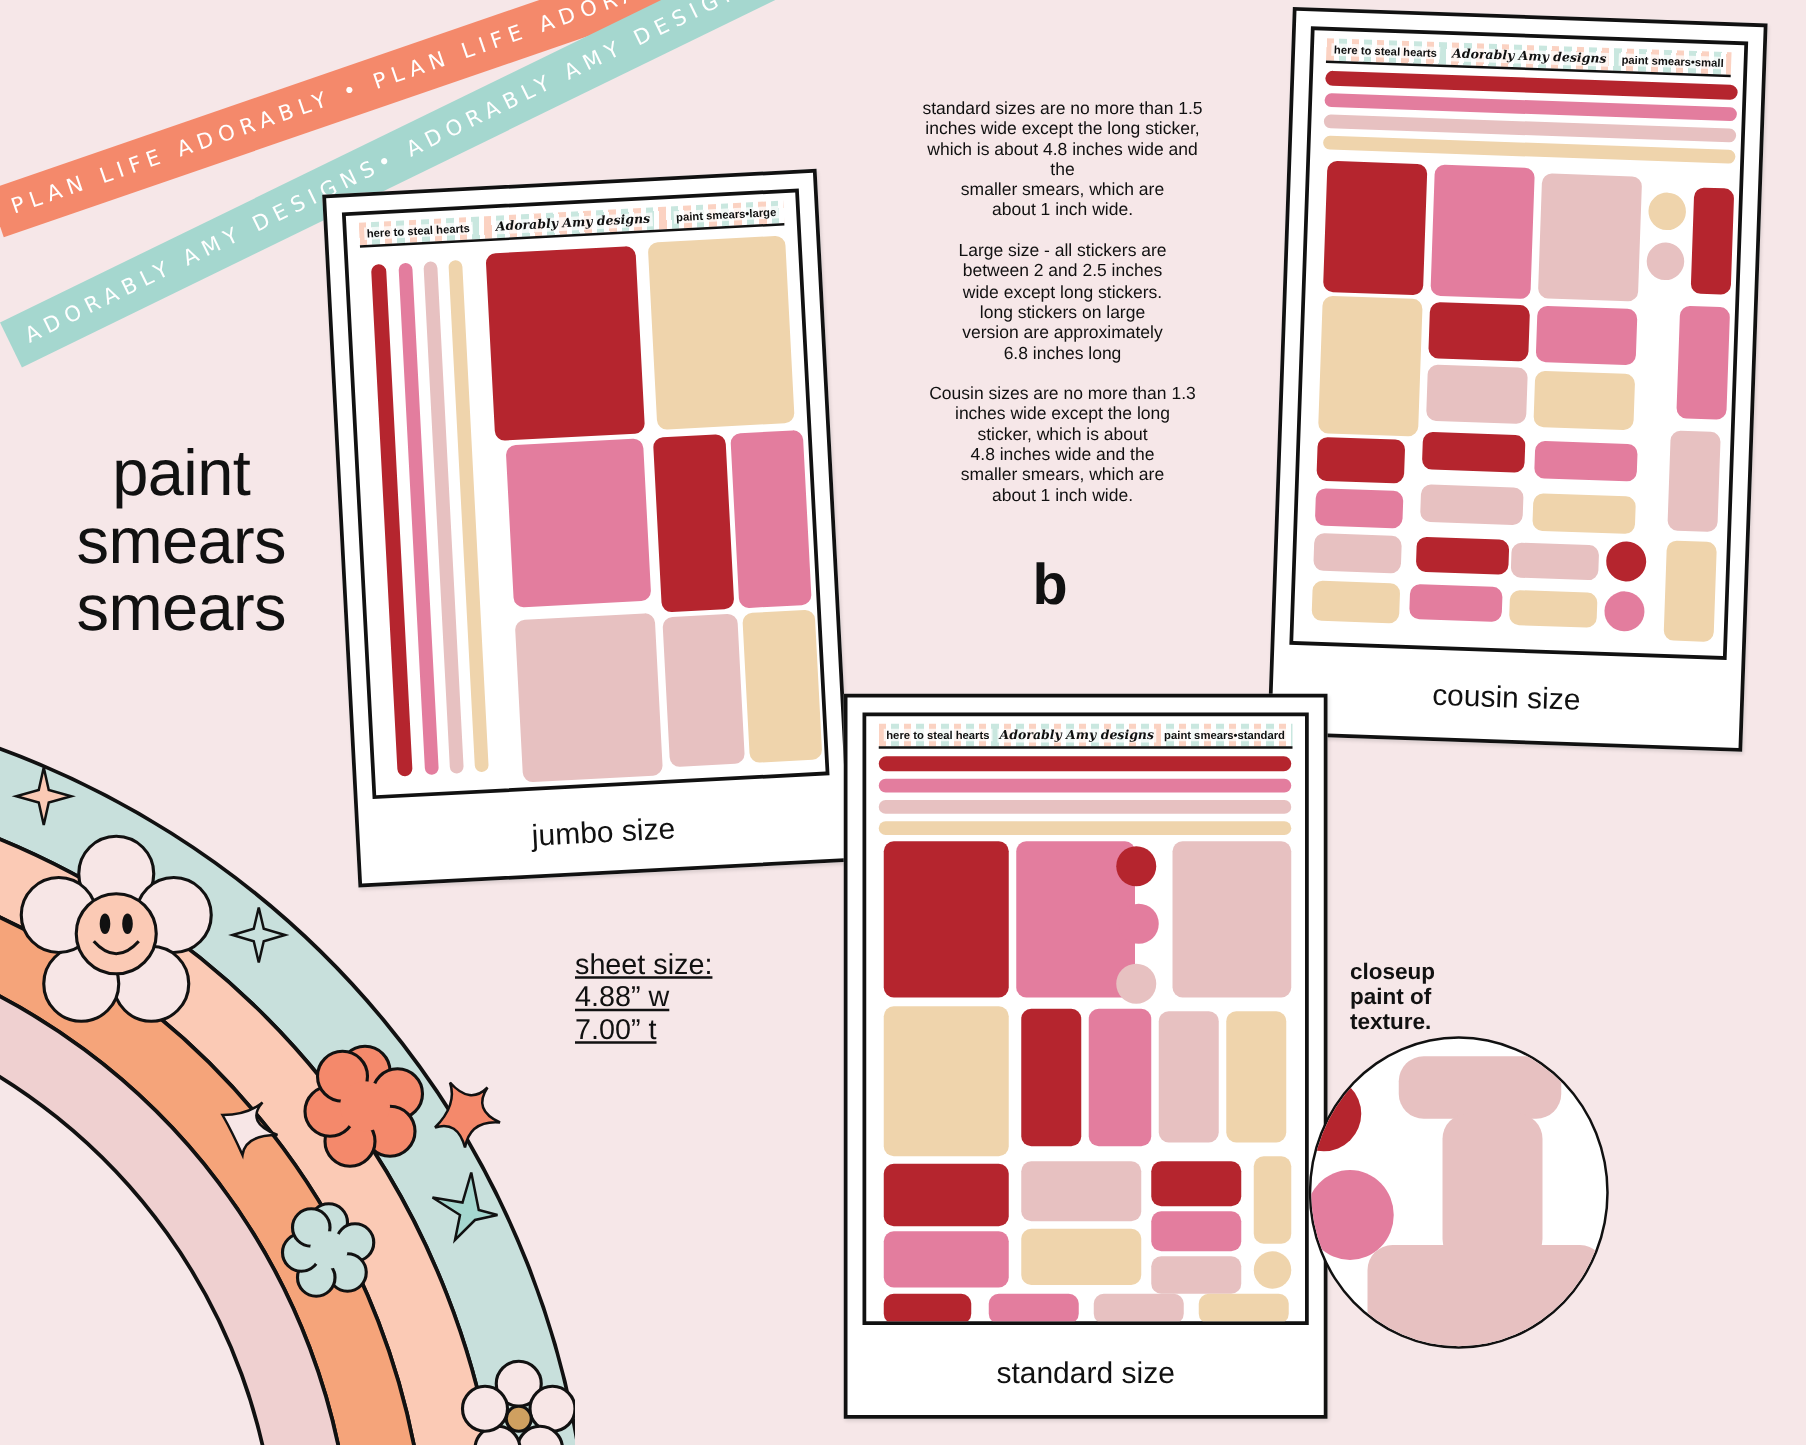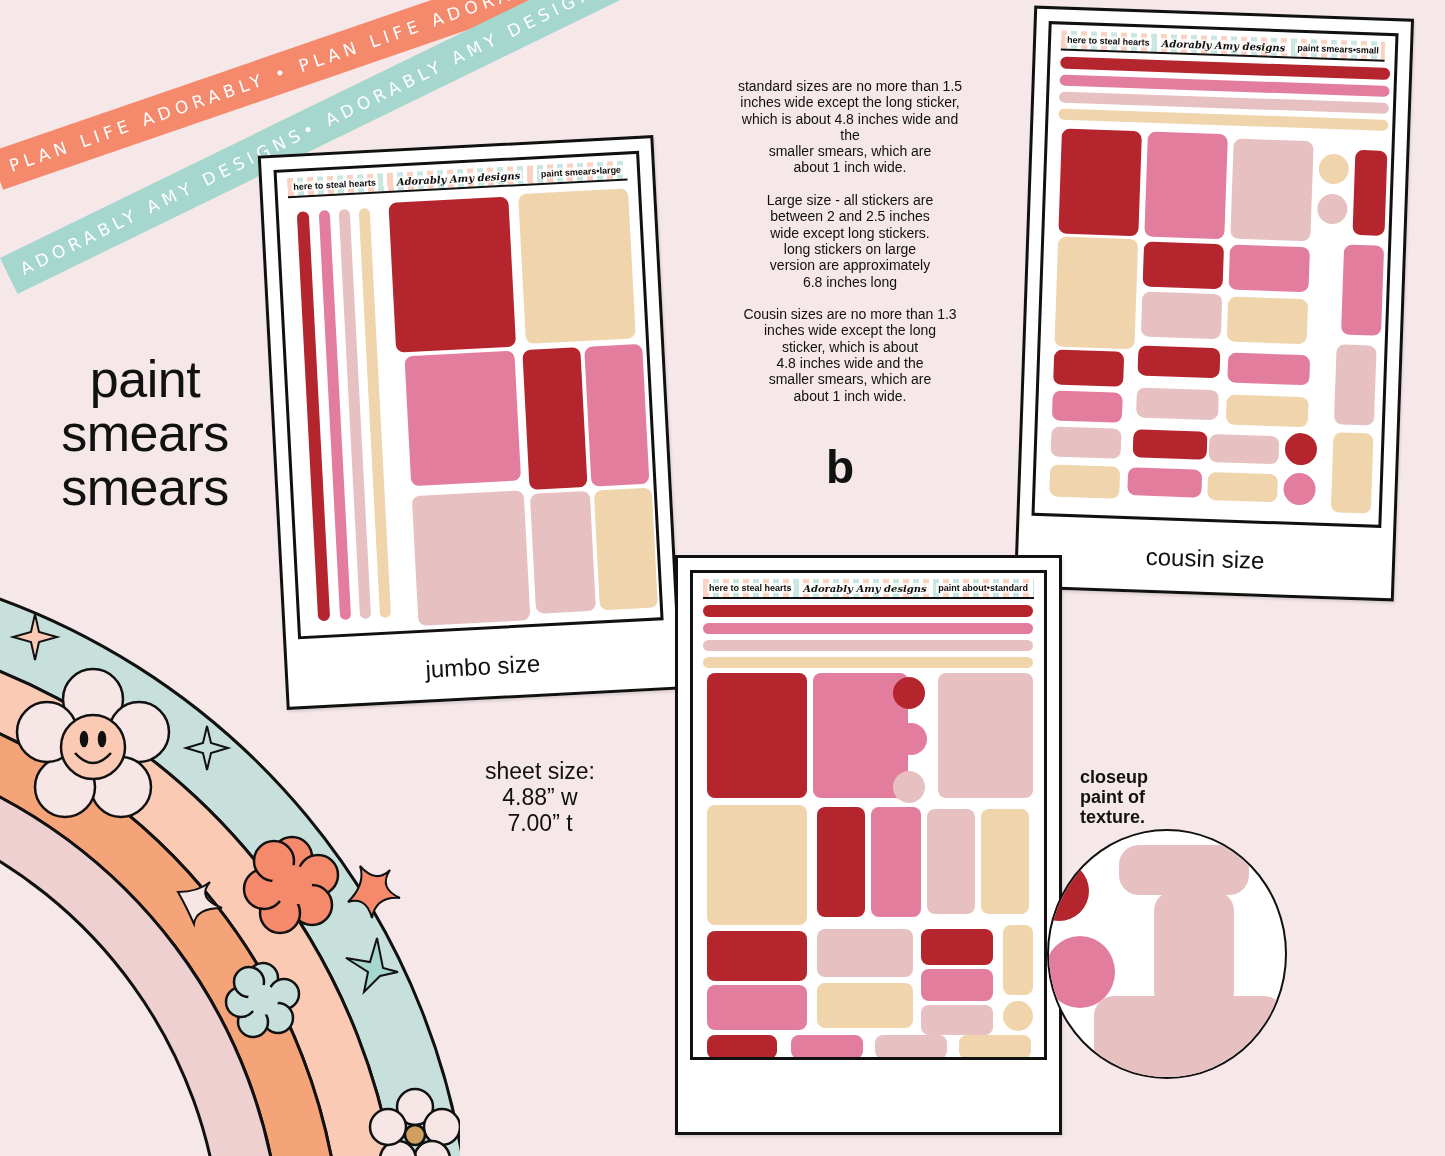--- a/index.html
+++ b/index.html
@@ -44,24 +44,24 @@
     left: 700px; top: 78px; width: 300px;
     text-align: center;
     font-size: 14px;
     line-height: 16.3px;
     white-space: pre-line;
   }
   .letter-b { left: 826px; top: 440px; font-size: 46px; font-weight: 700; }
 
   .sheet-size {
     left: 460px; top: 758px; width: 160px;
-    text-align: center;
     font-size: 23px;
     line-height: 26px;
     white-space: pre-line;
+    text-decoration: underline;
   }
 
   .closeup-label {
     left: 1080px; top: 767px; width: 90px;
     font-size: 18px; line-height: 20px; font-weight: 700;
     white-space: pre-line;
   }
 
   
   .polaroid {
@@ -208,21 +208,21 @@
     <div class="dot c-pink" style="left:248px; top:440px; width:32px; height:32px;"></div>
   </div>
   <div class="caption" style="top:530px;">cousin size</div>
 </div>
 
 <div class="polaroid" style="left:675px; top:555px; width:387px; height:580px;">
   <div class="sheet" style="height:490px;">
     <div class="sheet-header">
       <span>here to steal hearts</span>
       <span class="brand">Adorably Amy designs</span>
-      <span>paint about•standard</span>
+      <span>paint smears•standard</span>
     </div>
     <div class="smear c-red" style="left:10px; top:32px; width:330px; height:12px;"></div>
     <div class="smear c-pink" style="left:10px; top:50px; width:330px; height:11px;"></div>
     <div class="smear c-blush" style="left:10px; top:67px; width:330px; height:11px;"></div>
     <div class="smear c-tan" style="left:10px; top:84px; width:330px; height:11px;"></div>
     <div class="smear c-red" style="left:14px; top:100px; width:100px; height:125px;"></div>
     <div class="smear c-pink" style="left:120px; top:100px; width:95px; height:125px;"></div>
     <div class="dot c-red" style="left:200px; top:104px; width:32px; height:32px;"></div>
     <div class="dot c-pink" style="left:202px; top:150px; width:32px; height:32px;"></div>
     <div class="dot c-blush" style="left:200px; top:198px; width:32px; height:32px;"></div>
@@ -239,20 +239,21 @@
     <div class="smear c-pink" style="left:14px; top:412px; width:100px; height:45px;"></div>
     <div class="smear c-tan" style="left:124px; top:410px; width:96px; height:45px;"></div>
     <div class="smear c-pink" style="left:228px; top:396px; width:72px; height:32px;"></div>
     <div class="smear c-blush" style="left:228px; top:432px; width:72px; height:30px;"></div>
     <div class="dot c-tan" style="left:310px; top:428px; width:30px; height:30px;"></div>
     <div class="smear c-red" style="left:14px; top:462px; width:70px; height:24px;"></div>
     <div class="smear c-pink" style="left:98px; top:462px; width:72px; height:24px;"></div>
     <div class="smear c-blush" style="left:182px; top:462px; width:72px; height:24px;"></div>
     <div class="smear c-tan" style="left:266px; top:462px; width:72px; height:24px;"></div>
   </div>
+  <div class="caption" style="top:527px;">standard size</div>
 </div>
 
 <div class="abs sheet-size">sheet size:
 4.88” w
 7.00” t</div>
 
 <div class="abs closeup-label">closeup
 paint of
 texture.</div>
 <div class="abs closeup">

